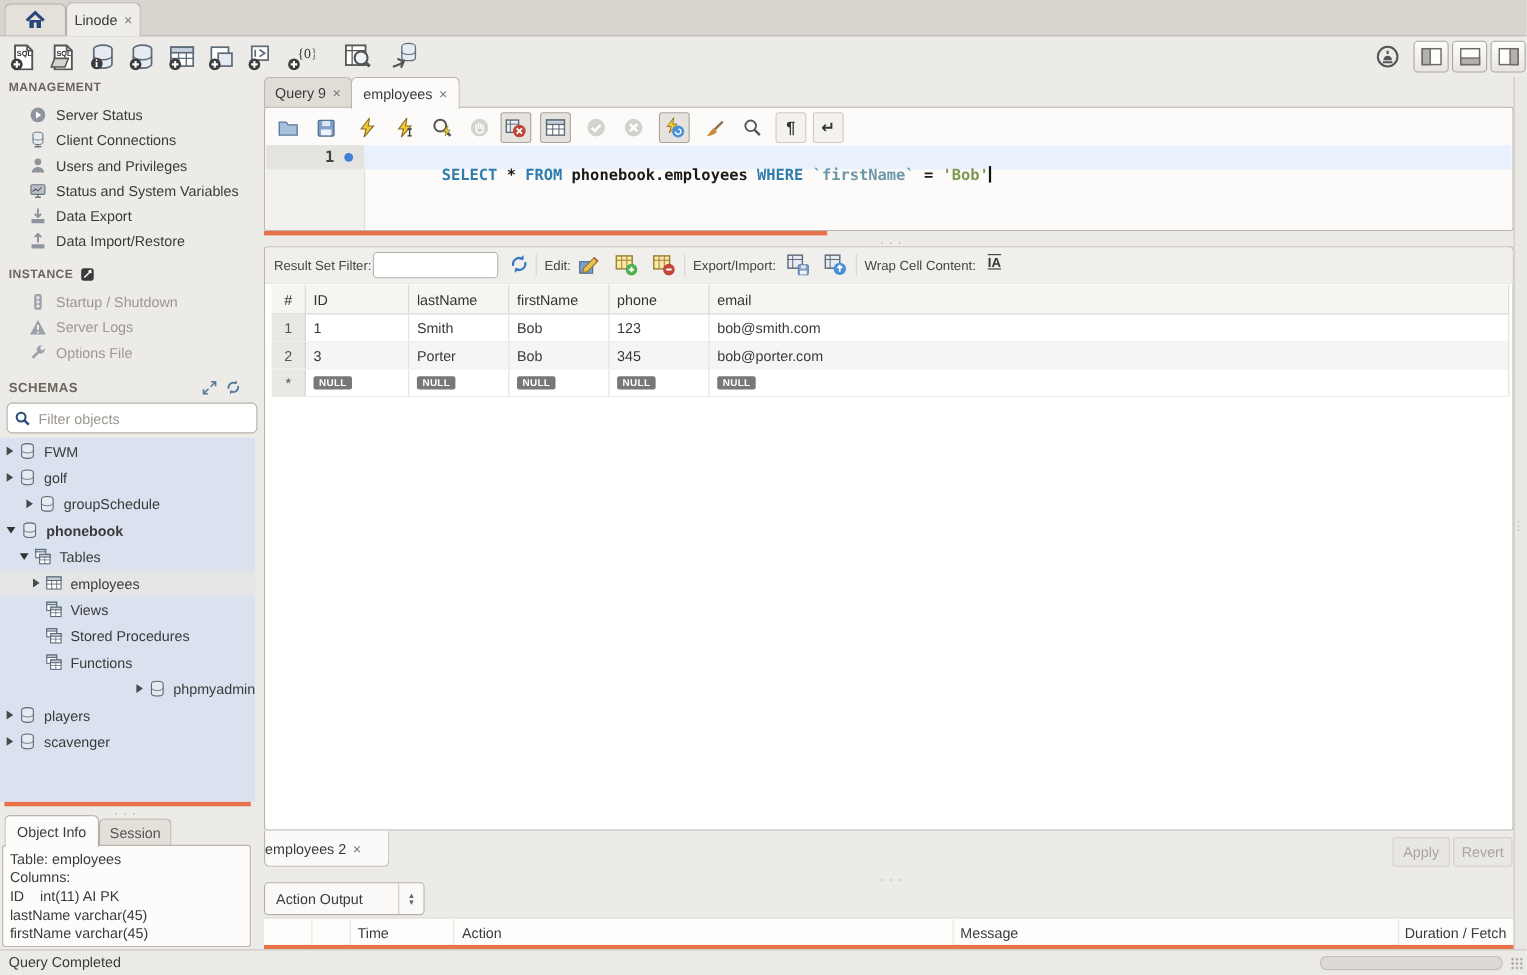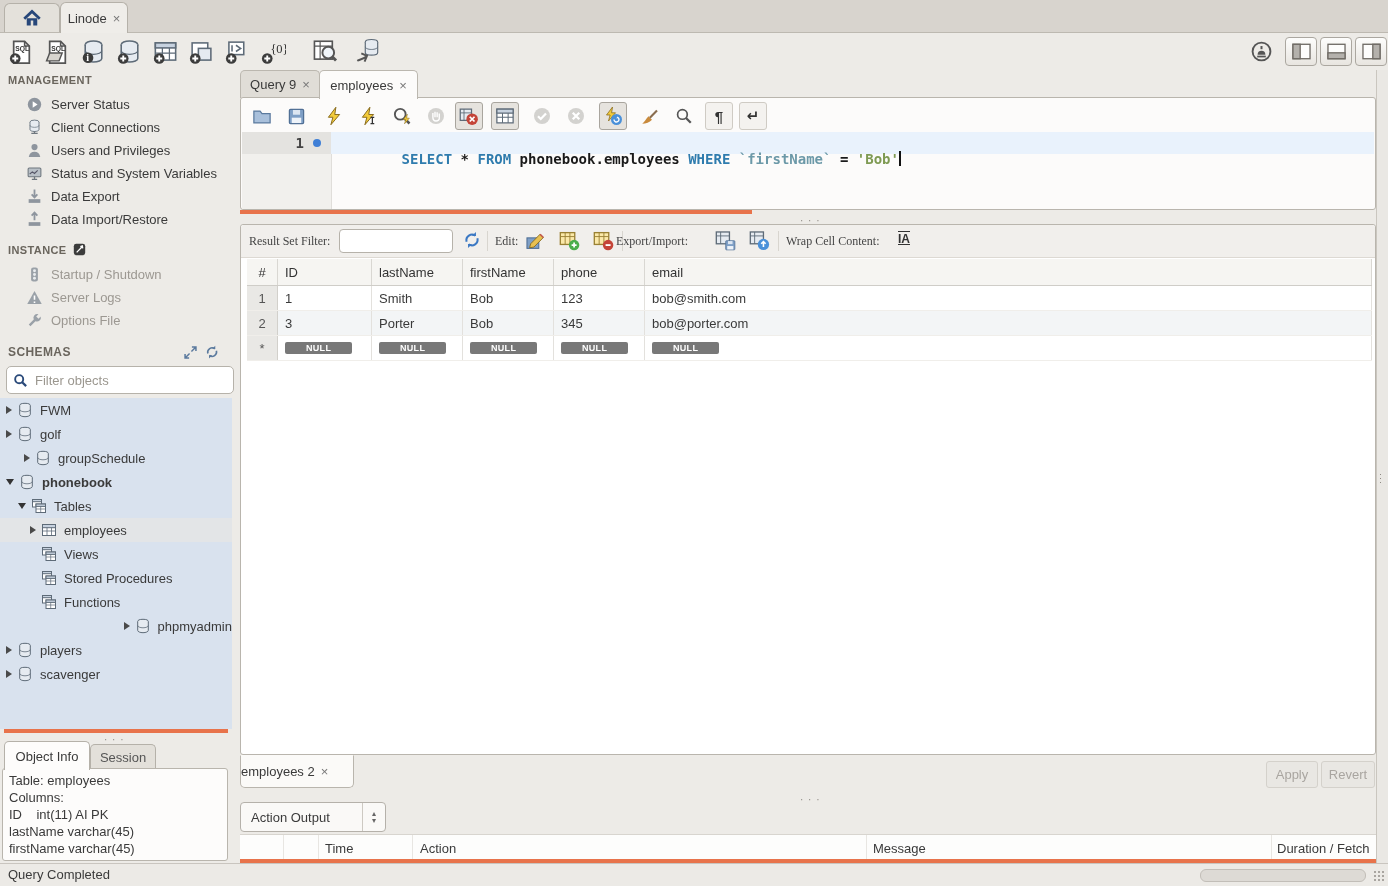--- a/index.html
+++ b/index.html
@@ -43,29 +43,29 @@
   .code{font-family:"DejaVu Sans Mono","Liberation Mono",monospace;font-size:14px;font-weight:bold;white-space:pre;}
   .kw{color:#2F7CAE;} .pl{color:#1A1A1A;} .idn{color:#6C99A8;} .str{color:#7E9A52;}
   .caret{display:inline-block;width:2px;height:15px;background:#111;vertical-align:-2px;}
   
   .gcell{border-right:1px solid #E3E1DD;padding:0 7px;display:flex;align-items:center;overflow:hidden;white-space:nowrap;}
   .ghead{background:#F6F5F2;border-bottom:1px solid #CFCDC8;color:#333;}
   .ghead .gcell{border-right:1px solid #D9D7D2;}
   .gnum{background:#E9E8E5;border-right:1px solid #D2D0CB;color:#555;justify-content:center;padding:0;}
   .grow{border-bottom:1px solid #F0EEEA;background:#fff;}
   .grow.alt{background:#F3F5F6;}
-  .nullb{background:#787878;color:#fff;font-size:9px;font-weight:bold;padding:1px 21px;border-radius:2px;letter-spacing:.3px;}
+  .nullb{background:#787878;color:#fff;font-size:9px;font-weight:bold;padding:1px 5px;border-radius:2px;letter-spacing:.3px;}
   .vsep{position:absolute;width:1px;background:#D8D5CF;}
   .btn{position:absolute;height:25px;border:1px solid #D4D1CB;border-radius:3px;background:#E9E7E3;color:#A9A5A0;display:flex;align-items:center;justify-content:center;font-size:13px;}
   .grip::before{content:"· · ·";color:#8E8A84;font-size:10px;letter-spacing:1px;}
   .vgrip::before{content:"···";color:#8E8A84;font-size:9px;letter-spacing:1px;display:inline-block;transform:rotate(90deg);}
   .ohdr{position:absolute;top:0;height:26px;display:flex;align-items:center;color:#3A3A3A;}
   .wrapglyph{font-size:12px;font-weight:bold;color:#333;text-decoration:overline underline;}
   .corner{background-image:radial-gradient(#A9A5A0 1px,transparent 1.2px);background-size:4px 4px;}
-  .tlabel{font-size:12px;color:#444;font-family:Liberation Serif, serif;}
+  .tlabel{font-size:12px;color:#444;}
 </style>
 </head>
 <body>
 
 <svg width="0" height="0" style="position:absolute">
 <defs>
 <symbol id="i-page" viewBox="0 0 16 16">
         <path d="M3 1.5h7l3 3v11H3z" fill="#fff" stroke="#555" stroke-width="1.1"></path>
         <path d="M10 1.5v3h3" fill="none" stroke="#555"></path>
       </symbol>
@@ -635,21 +635,21 @@
         <circle cx="11.5" cy="11.5" r="4" fill="#4CAE4C"></circle>
         <path d="M11.5 9.6v3.8M9.6 11.5h3.8" stroke="#fff" stroke-width="1.3"></path>
       </svg>
     <svg class="ic abs" style="left:352px;top:5px;" width="21" height="21" viewBox="0 0 16 16">
         <rect x="1" y="2" width="11" height="9" fill="#FBE9A9" stroke="#9A8133"></rect>
         <path d="M1 5h11M4.7 2v9M8.3 2v9" stroke="#9A8133" stroke-width=".7"></path>
         <circle cx="11.5" cy="11.5" r="4" fill="#C44438"></circle>
         <path d="M9.6 11.5h3.8" stroke="#fff" stroke-width="1.4"></path>
       </svg>
     <div class="vsep" style="left:381px;top:6px;height:20px;"></div>
-    <span class="abs tlabel" style="left:375px;top:9px;">Export/Import:</span>
+    <span class="abs tlabel" style="left:389px;top:9px;">Export/Import:</span>
     <svg class="ic abs" style="left:474px;top:5px;" width="21" height="21" viewBox="0 0 16 16">
         <rect x="1" y="1.5" width="10" height="9" fill="#E6EBF1" stroke="#5E6B78"></rect>
         <path d="M1 4.5h10M4.3 1.5v9" stroke="#5E6B78" stroke-width=".7"></path>
         <g transform="translate(7,7) scale(.58)">
           <use href="#i-floppy"></use>
         </g>
       </svg>
     <svg class="ic abs" style="left:508px;top:5px;" width="21" height="21" viewBox="0 0 16 16">
         <rect x="1" y="1.5" width="10" height="9" fill="#E6EBF1" stroke="#5E6B78"></rect>
         <path d="M1 4.5h10M4.3 1.5v9" stroke="#5E6B78" stroke-width=".7"></path>

